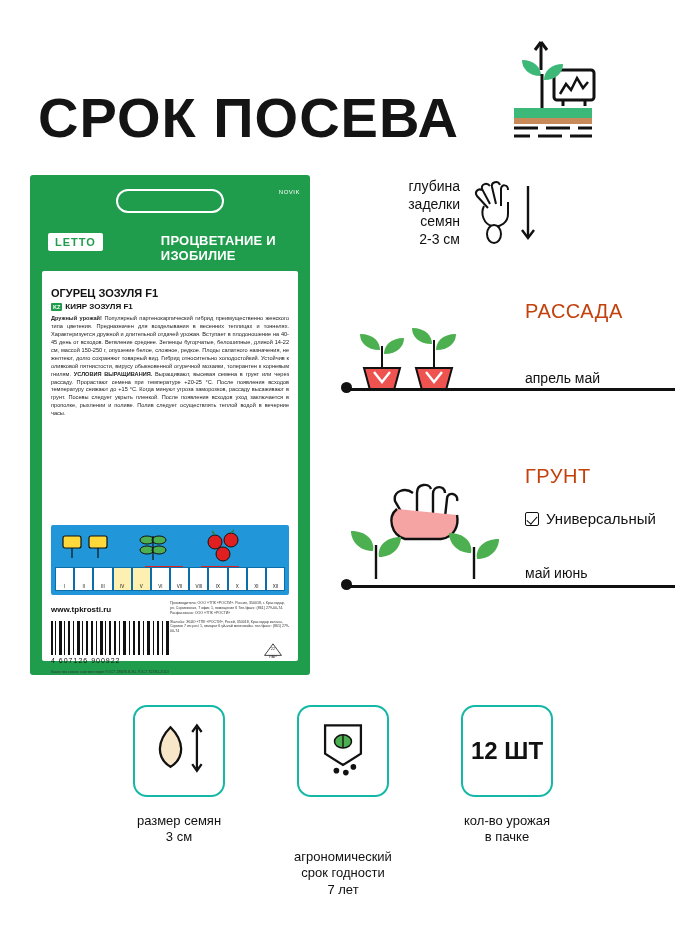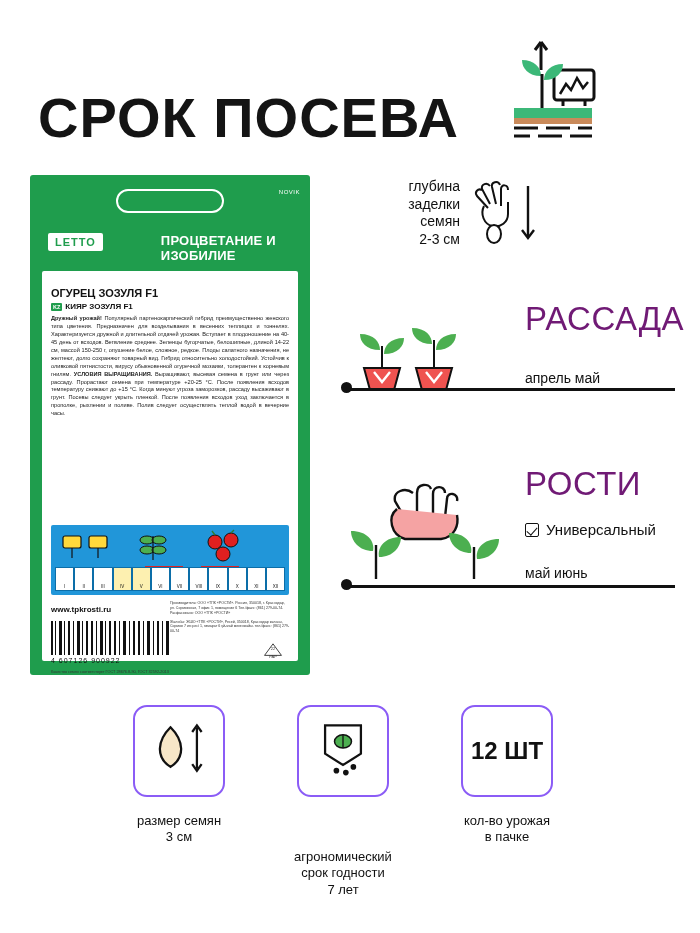--- a/index.html
+++ b/index.html
@@ -113,21 +113,21 @@
   
   .depth-block { position:absolute; left:345px; top:178px; width:200px; }
   .depth-text {
     font-size:14px; line-height:1.25; color:#111; text-align:right;
     width:115px;
   }
   .depth-icon { position:absolute; left:125px; top:2px; width:72px; height:68px; }
 
   .section { position:absolute; }
   .section-title {
-    font-size:33px; color:#701a75; letter-spacing:.5px;
+    font-size:20px; color:#c2410c; letter-spacing:.5px;
   }
   .section-sub { font-size:14px; color:#111; }
   .timeline {
     position:absolute; height:3px; background:#111;
   }
   .tl-dot {
     position:absolute; width:11px; height:11px; border-radius:50%;
     background:#111;
   }
 
@@ -138,21 +138,21 @@
   }
   .check-box:after {
     content:""; position:absolute; left:3px; top:1px; width:5px; height:9px;
     border:solid #111; border-width:0 1.8px 1.8px 0; transform:rotate(42deg);
   }
 
   
   .cards { position:absolute; left:0; top:705px; width:700px; height:210px; }
   .card {
     position:absolute; width:92px; height:92px;
-    border:2px solid #8b5cf6; border-radius:14px;
+    border:2px solid #14b8a6; border-radius:14px;
     display:flex; align-items:center; justify-content:center;
   }
   .card-label {
     position:absolute; width:180px; text-align:center;
     font-size:13px; line-height:1.25; color:#111;
   }
   .card-big { font-size:24px; font-weight:bold; color:#111; }
 </style>
 </head>
 <body>
@@ -334,22 +334,22 @@
       <line x1="84" y1="30" x2="84" y2="58" stroke="#111" stroke-width="2"></line>
       <path d="M66 58 L102 58 L96 80 L72 80 Z" fill="#ef5350" stroke="#111" stroke-width="2"></path>
       <path d="M76 62 L84 72 L92 62" fill="none" stroke="#ffffff" stroke-width="2.4"></path>
     </svg>
   </div>
   <div class="timeline" style="left:0px; top:88px; width:330px;"></div>
   <div class="tl-dot" style="left:-4px; top:82px;"></div>
 </div>
 
 <div class="section" style="left:345px; top:465px; width:330px;">
-  <div class="section-title" style="position:absolute; left:180px; top:0;">РОСТИ</div>
-  <div class="check-row" style="position:absolute; left:180px; top:56px;">
+  <div class="section-title" style="position:absolute; left:180px; top:0;">ГРУНТ</div>
+  <div class="check-row" style="position:absolute; left:180px; top:45px;">
     <span class="check-box"></span>
     <span class="section-sub" style="font-size:15px;">Универсальный</span>
   </div>
   <div class="section-sub" style="position:absolute; left:180px; top:100px;">май  июнь</div>
   <div style="position:absolute; left:0px; top:18px; width:170px; height:100px;">
     <svg viewBox="0 0 170 100" width="170" height="100">
       <path d="M68 10 C60 4 48 8 50 18 L58 32" fill="none" stroke="#111" stroke-width="2.4"></path>
       <path d="M86 6 C84 0 72 0 72 10 L72 30" fill="none" stroke="#111" stroke-width="2.4"></path>
       <path d="M100 10 C100 2 88 2 88 11 L88 32" fill="none" stroke="#111" stroke-width="2.4"></path>
       <path d="M112 18 C114 10 102 8 102 16 L100 34" fill="none" stroke="#111" stroke-width="2.4"></path>

